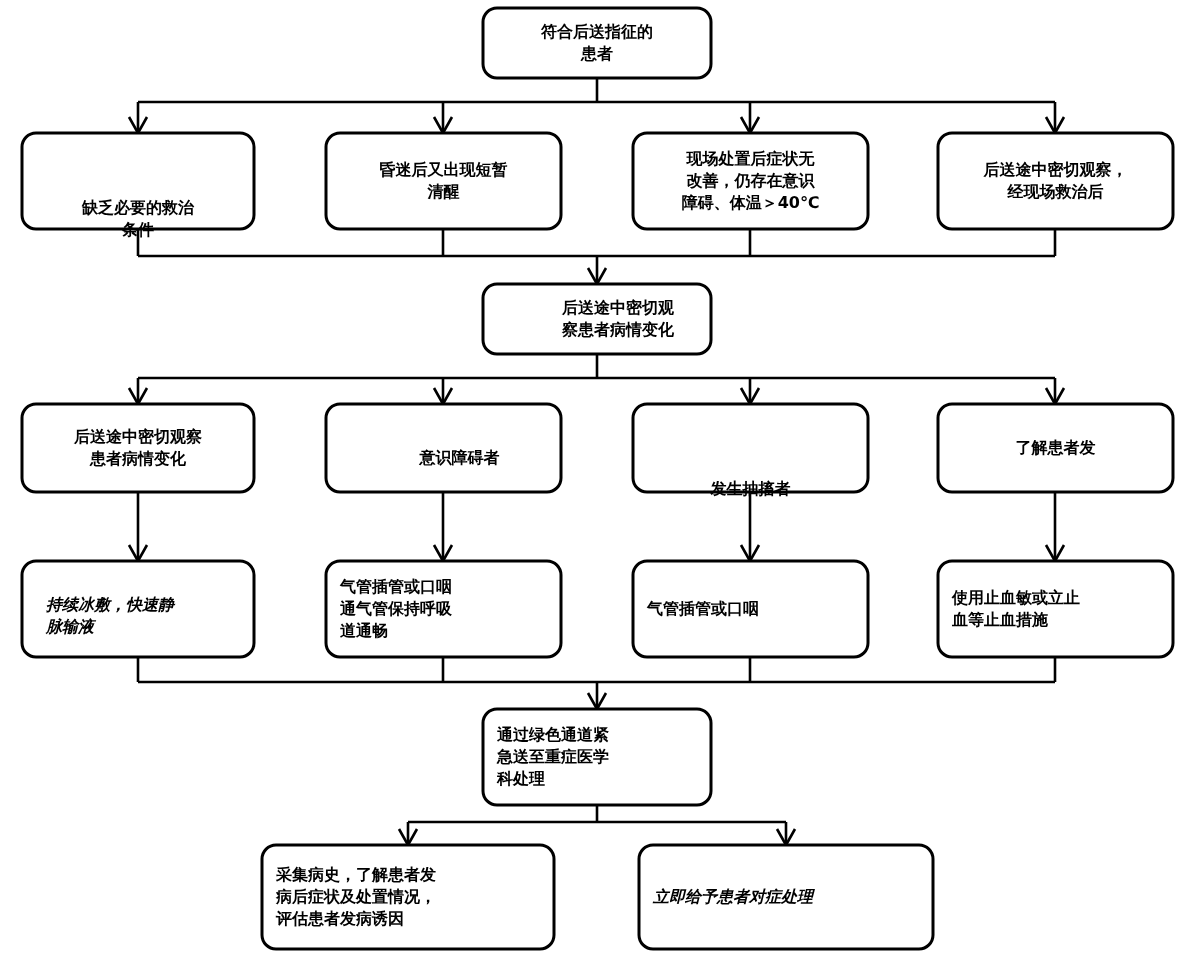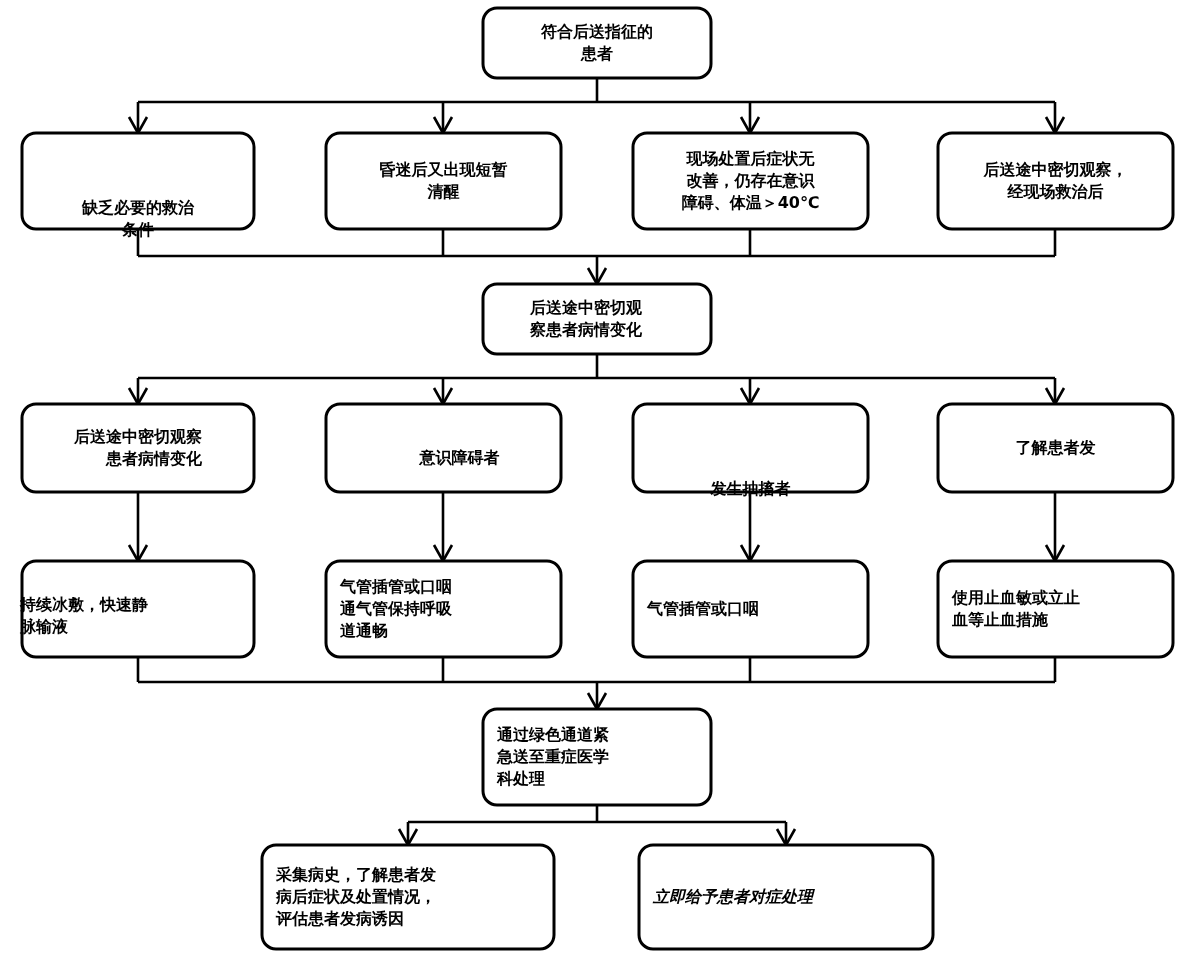--- a/index.html
+++ b/index.html
@@ -157,28 +157,28 @@
 患者</div>
       <div class="node-label align-center" style="left: 36px; top: 133px; width: 204px; height: 80px; margin-top: 46px;">缺乏必要的救治
 条件</div>
       <div class="node-label align-center" style="left: 340px; top: 133px; width: 207px; height: 96px;">昏迷后又出现短暂
 清醒</div>
       <div class="node-label align-center" style="left: 647px; top: 133px; width: 207px; height: 96px;">现场处置后症状无
 改善，仍存在意识
 障碍、体温＞40℃</div>
       <div class="node-label align-center" style="left: 952px; top: 133px; width: 207px; height: 96px;">后送途中密切观察，
 经现场救治后</div>
-      <div class="node-label align-center" style="left: 486px; top: 284px; width: 200px; height: 70px;">后送途中密切观
+      <div class="node-label align-center" style="left: 518px; top: 284px; width: 200px; height: 70px;">后送途中密切观
 察患者病情变化</div>
-      <div class="node-label align-center" style="left: 36px; top: 404px; width: 204px; height: 88px; text-align: right;">后送途中密切观察
+      <div class="node-label align-center" style="left: 36px; top: 404px; width: 204px; height: 88px;">后送途中密切观察
 患者病情变化</div>
       <div class="node-label align-center" style="left: 356px; top: 404px; width: 207px; height: 108px;">意识障碍者</div>
       <div class="node-label align-center" style="left: 647px; top: 404px; width: 207px; height: 88px; margin-top: 41px;">发生抽搐者</div>
       <div class="node-label align-center" style="left: 952px; top: 404px; width: 207px; height: 88px;">了解患者发</div>
-      <div class="node-label align-left" style="left: 20px; top: 561px; width: 204px; height: 110px;">持续冰敷，快速静
+      <div class="node-label align-left" style="left: 46px; top: 561px; width: 204px; height: 110px; font-style: italic;">持续冰敷，快速静
 脉输液</div>
       <div class="node-label align-left" style="left: 340px; top: 561px; width: 207px; height: 96px;">气管插管或口咽
 通气管保持呼吸
 道通畅</div>
       <div class="node-label align-left" style="left: 647px; top: 561px; width: 207px; height: 96px;">气管插管或口咽</div>
       <div class="node-label align-left" style="left: 952px; top: 561px; width: 207px; height: 96px;">使用止血敏或立止
 血等止血措施</div>
       <div class="node-label align-left" style="left: 497px; top: 709px; width: 200px; height: 96px;">通过绿色通道紧
 急送至重症医学
 科处理</div>

